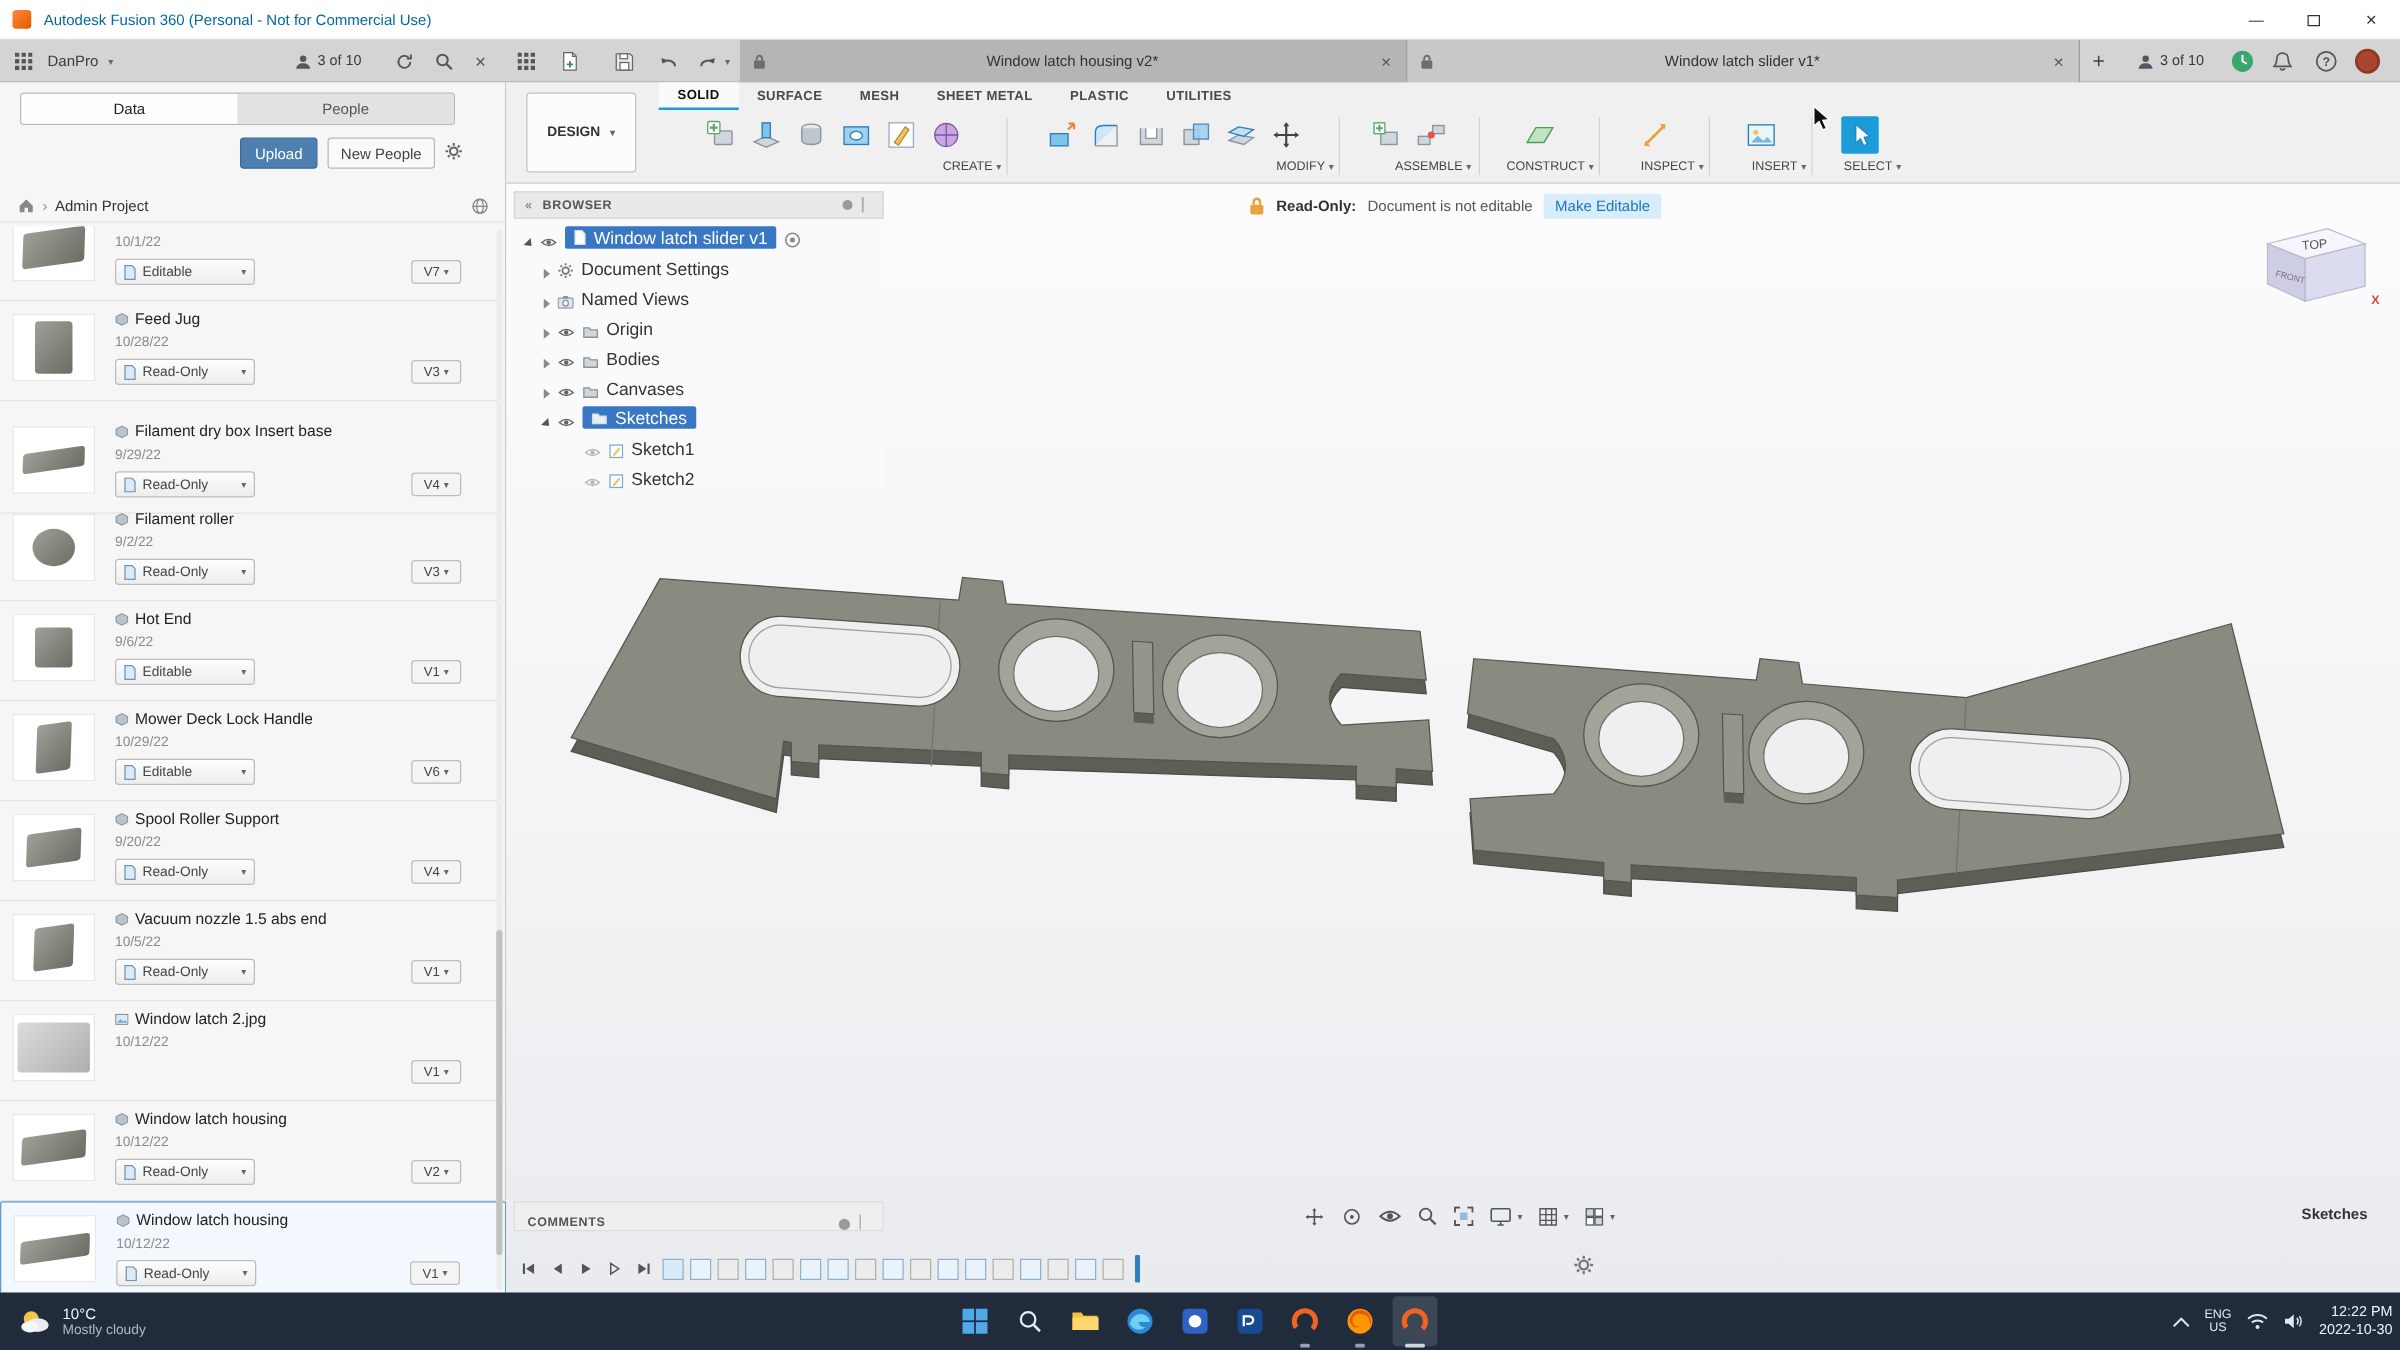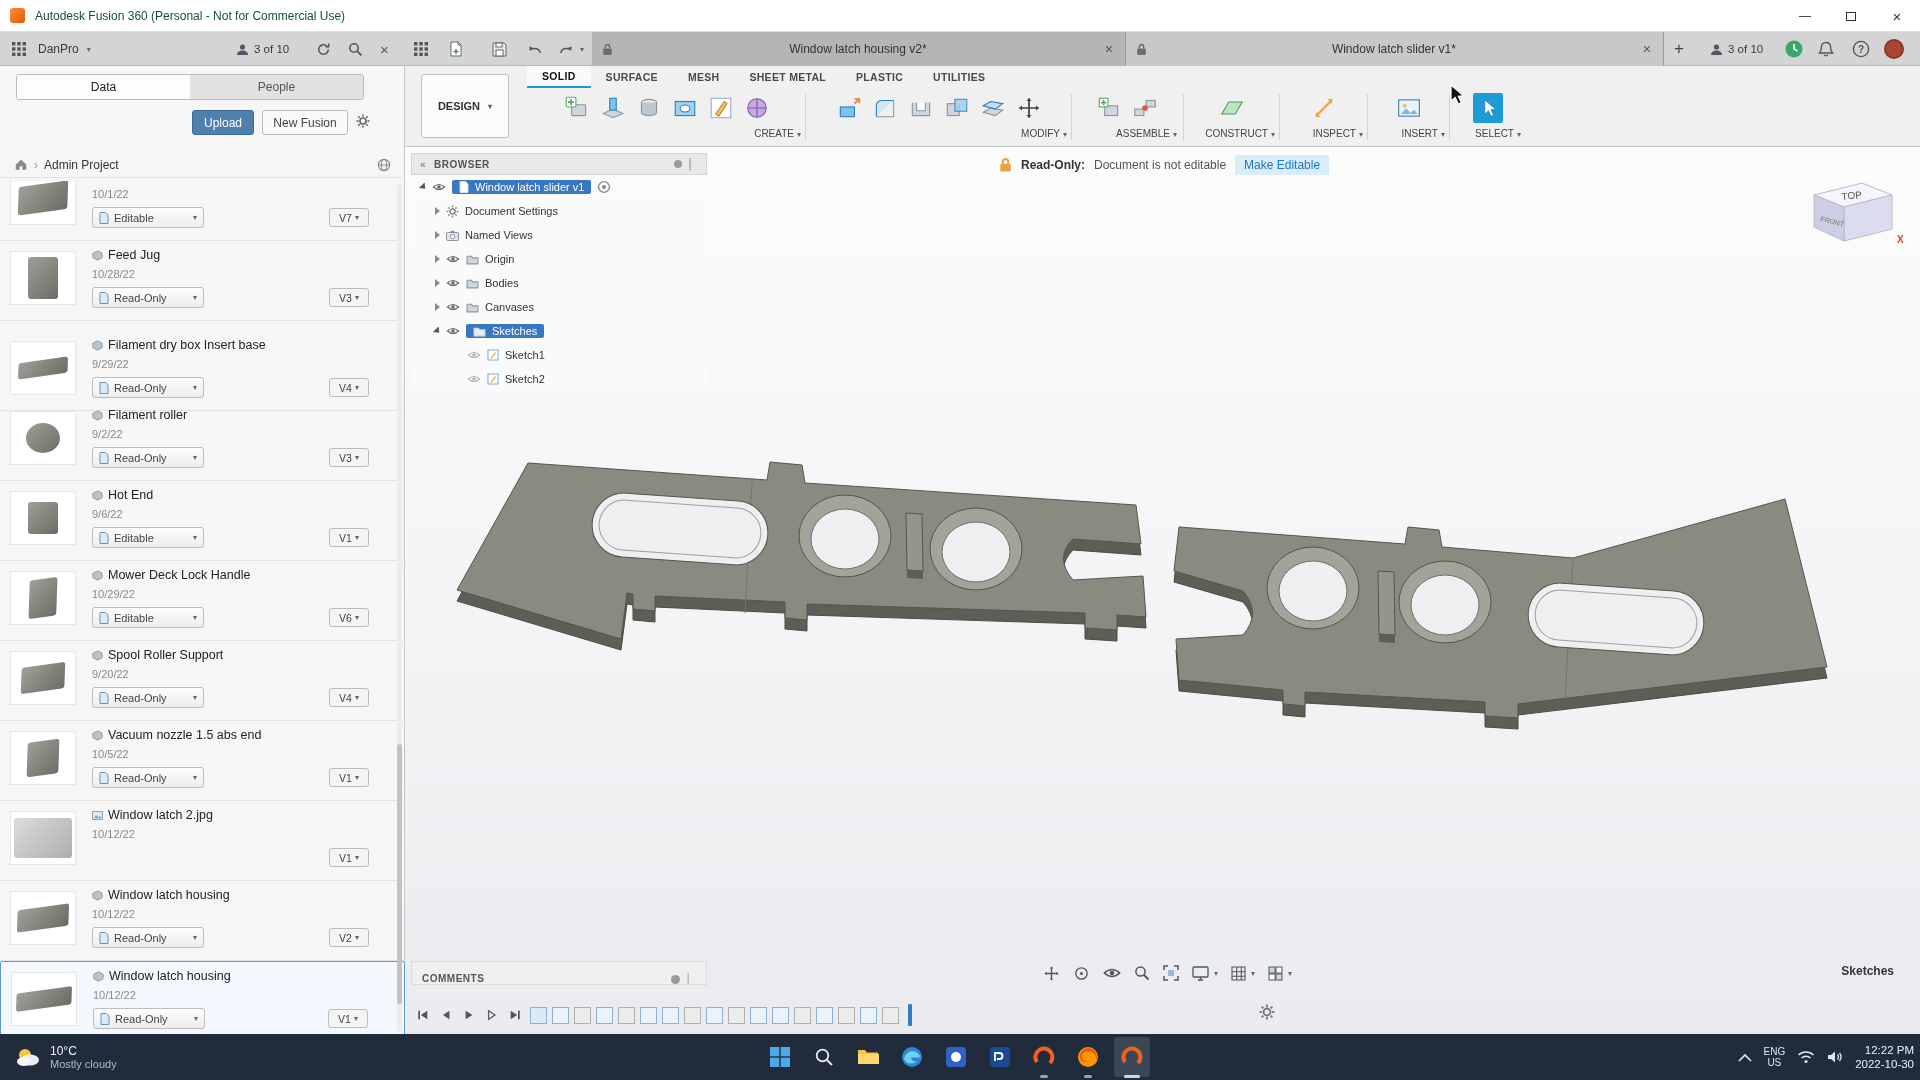--- a/index.html
+++ b/index.html
@@ -7,21 +7,21 @@
 #root{position:relative;width:1920px;height:1080px;overflow:hidden;background:#f0f0f0;
   font-family:"Liberation Sans",sans-serif;font-size:12px;color:#333}
 svg{display:block}
 .crt{font-size:8px;color:#666;margin-left:3px}
 
 
 #titlebar{position:absolute;top:0;left:0;width:1920px;height:32px;background:#ffffff;
   border-bottom:1px solid #dcdcdc;display:flex;align-items:center}
 #titlebar .appic{width:15px;height:15px;margin:0 10px;border-radius:3px;
   background:linear-gradient(135deg,#ff8a3c,#e05a00)}
-#titlebar .ttl{font-size:12px;color:#14532d}
+#titlebar .ttl{font-size:12px;color:#0369a1}
 .winctl{position:absolute;top:0;height:32px;width:46px;display:flex;align-items:center;justify-content:center;color:#333}
 .winctl.min{right:92px}.winctl.max{right:46px}.winctl.cls{right:0}
 .maxbox{width:10px;height:9px;border:1px solid #333}
 
 
 #appbar{position:absolute;top:32px;left:0;width:1920px;height:34px;background:#d4d4d4;border-bottom:1px solid #b5b5b5}
 .ab-it{position:absolute;top:0;height:34px;display:flex;align-items:center;color:#3a3a3a}
 .doctab{position:absolute;top:0;height:34px;display:flex;align-items:center;gap:8px;padding:0 10px;
   background:#b5b5b5;border-right:1px solid #9d9d9d;font-size:12px;color:#333}
 .doctab.active{background:#c8c8c8}
@@ -73,21 +73,21 @@
 .rb-sep{position:absolute;top:28px;height:46px;width:1px;background:#d2d2d2}
 
 
 #viewport{position:absolute;top:147px;left:405px;width:1515px;height:887px;
   background:linear-gradient(180deg,#fcfcfd 0%,#f1f2f4 65%,#e9ebee 100%)}
 
 
 #browser{position:absolute;left:6px;top:6px;width:296px;background:rgba(250,250,250,.78)}
 #browser .hdr{height:22px;display:flex;align-items:center;gap:8px;padding:0 8px;background:#e9e9e9;
   border:1px solid #d5d5d5;font-size:10px;font-weight:bold;color:#555;letter-spacing:.5px}
-.br-row{height:24px;display:flex;align-items:center;gap:6px;font-size:11px;color:#333}
+.br-row{height:24px;display:flex;align-items:flex-end;gap:6px;font-size:14px;color:#333}
 .br-sel{background:#3a77c2;color:#fff;border-radius:2px;padding:1px 7px;display:flex;align-items:center;gap:6px}
 .tri{width:0;height:0;border-top:4px solid transparent;border-bottom:4px solid transparent;border-left:5px solid #8a8a8a}
 .tri.open{transform:rotate(45deg);border-left-color:#555}
 .dim{opacity:.45}
 
 
 #ro-bar{position:absolute;left:594px;top:6px;height:24px;display:flex;align-items:center;gap:9px}
 #ro-bar .b{font-weight:bold;font-size:12px;color:#333}
 #ro-bar .m{font-size:12px;color:#555}
 #ro-bar .act{font-size:12px;color:#1a78c2;background:#d9ecf9;border-radius:2px;padding:3px 9px}
@@ -273,21 +273,21 @@
       <span class="roundic" style="background:#a84632;border:2px solid #8a3726"></span>
     </div>
   </div>
 
   <div id="datapanel">
     <div id="dp-seg">
       <div class="seg on">Data</div>
       <div class="seg">People</div>
     </div>
     <div class="btn-upload">Upload</div>
-    <div class="btn-newfolder">New Fusion</div>
+    <div class="btn-newfolder">New People</div>
     <div id="dp-gear">
       <svg width="14" height="14" viewBox="0 0 12 12">
           <circle cx="6" cy="6" r="2.6" fill="none" stroke="#666" stroke-width="1.4"></circle>
           <g stroke="#666" stroke-width="1.4">
             <line x1="6" y1="0.4" x2="6" y2="2.2"></line>
             <line x1="6" y1="9.8" x2="6" y2="11.6"></line>
             <line x1="0.4" y1="6" x2="2.2" y2="6"></line>
             <line x1="9.8" y1="6" x2="11.6" y2="6"></line>
             <line x1="2" y1="2" x2="3.2" y2="3.2"></line>
             <line x1="8.8" y1="8.8" x2="10" y2="10"></line>

